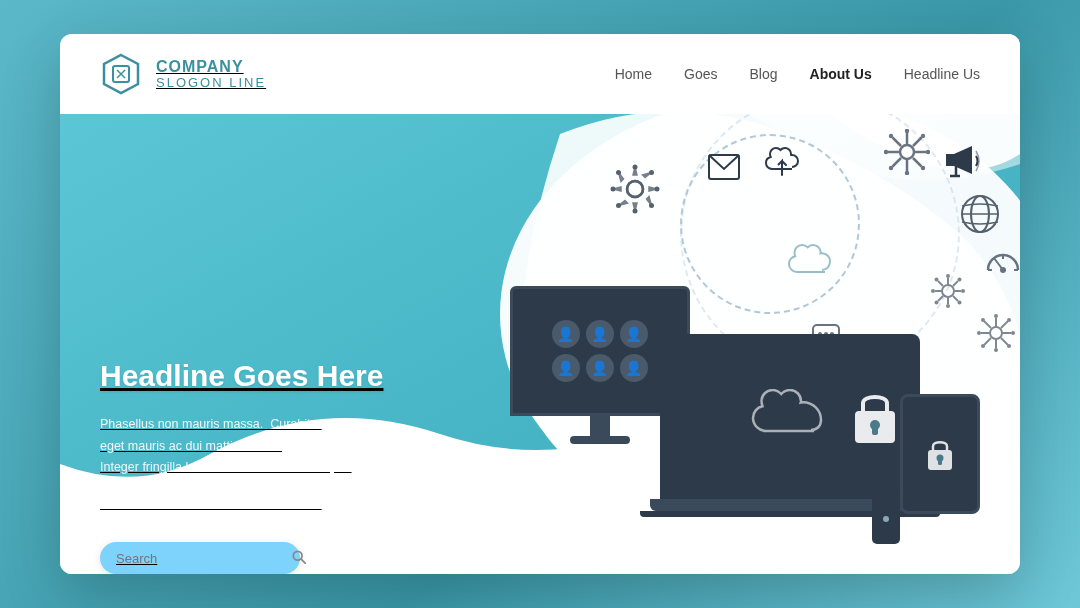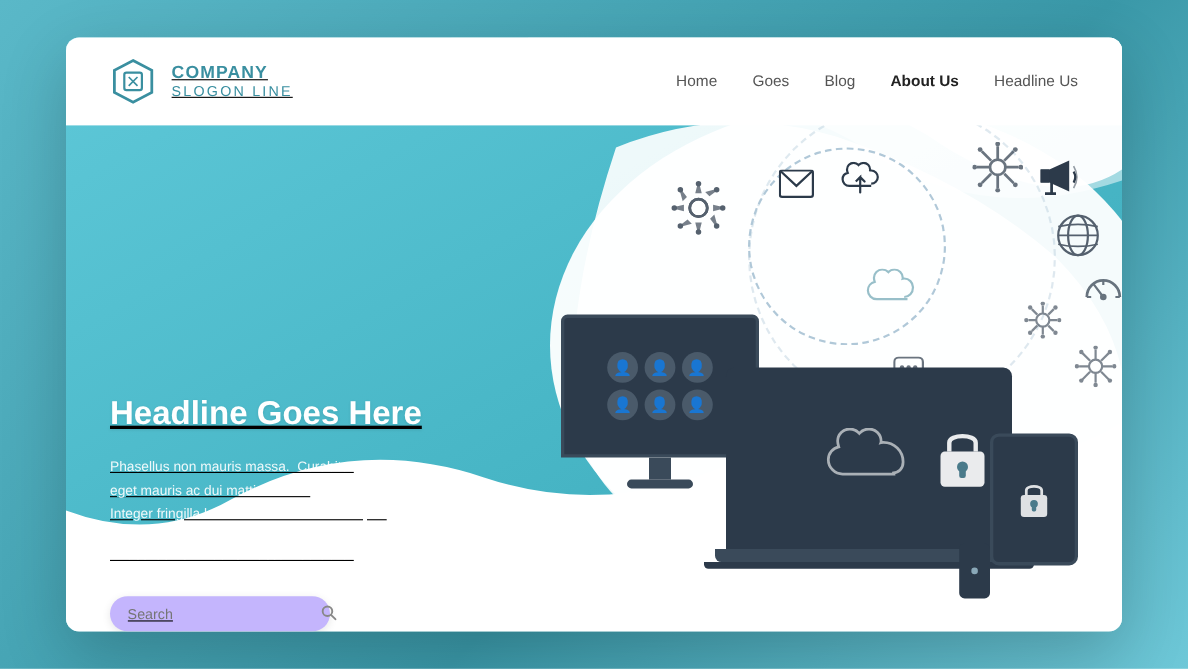--- a/index.html
+++ b/index.html
@@ -144,21 +144,21 @@
     .hero-body2 {
       font-size: 12.5px;
       color: rgba(255,255,255,0.9);
       line-height: 1.6;
       margin-bottom: 28px;
     }
 
     .search-bar {
       display: flex;
       align-items: center;
-      background: #c4b5fd;
+      background: #7dd3fc;
       border-radius: 25px;
       padding: 8px 12px 8px 16px;
       width: 200px;
       box-shadow: 0 2px 8px rgba(0,0,0,0.1);
     }
 
     .search-input {
       border: none;
       outline: none;
       font-size: 13px;

